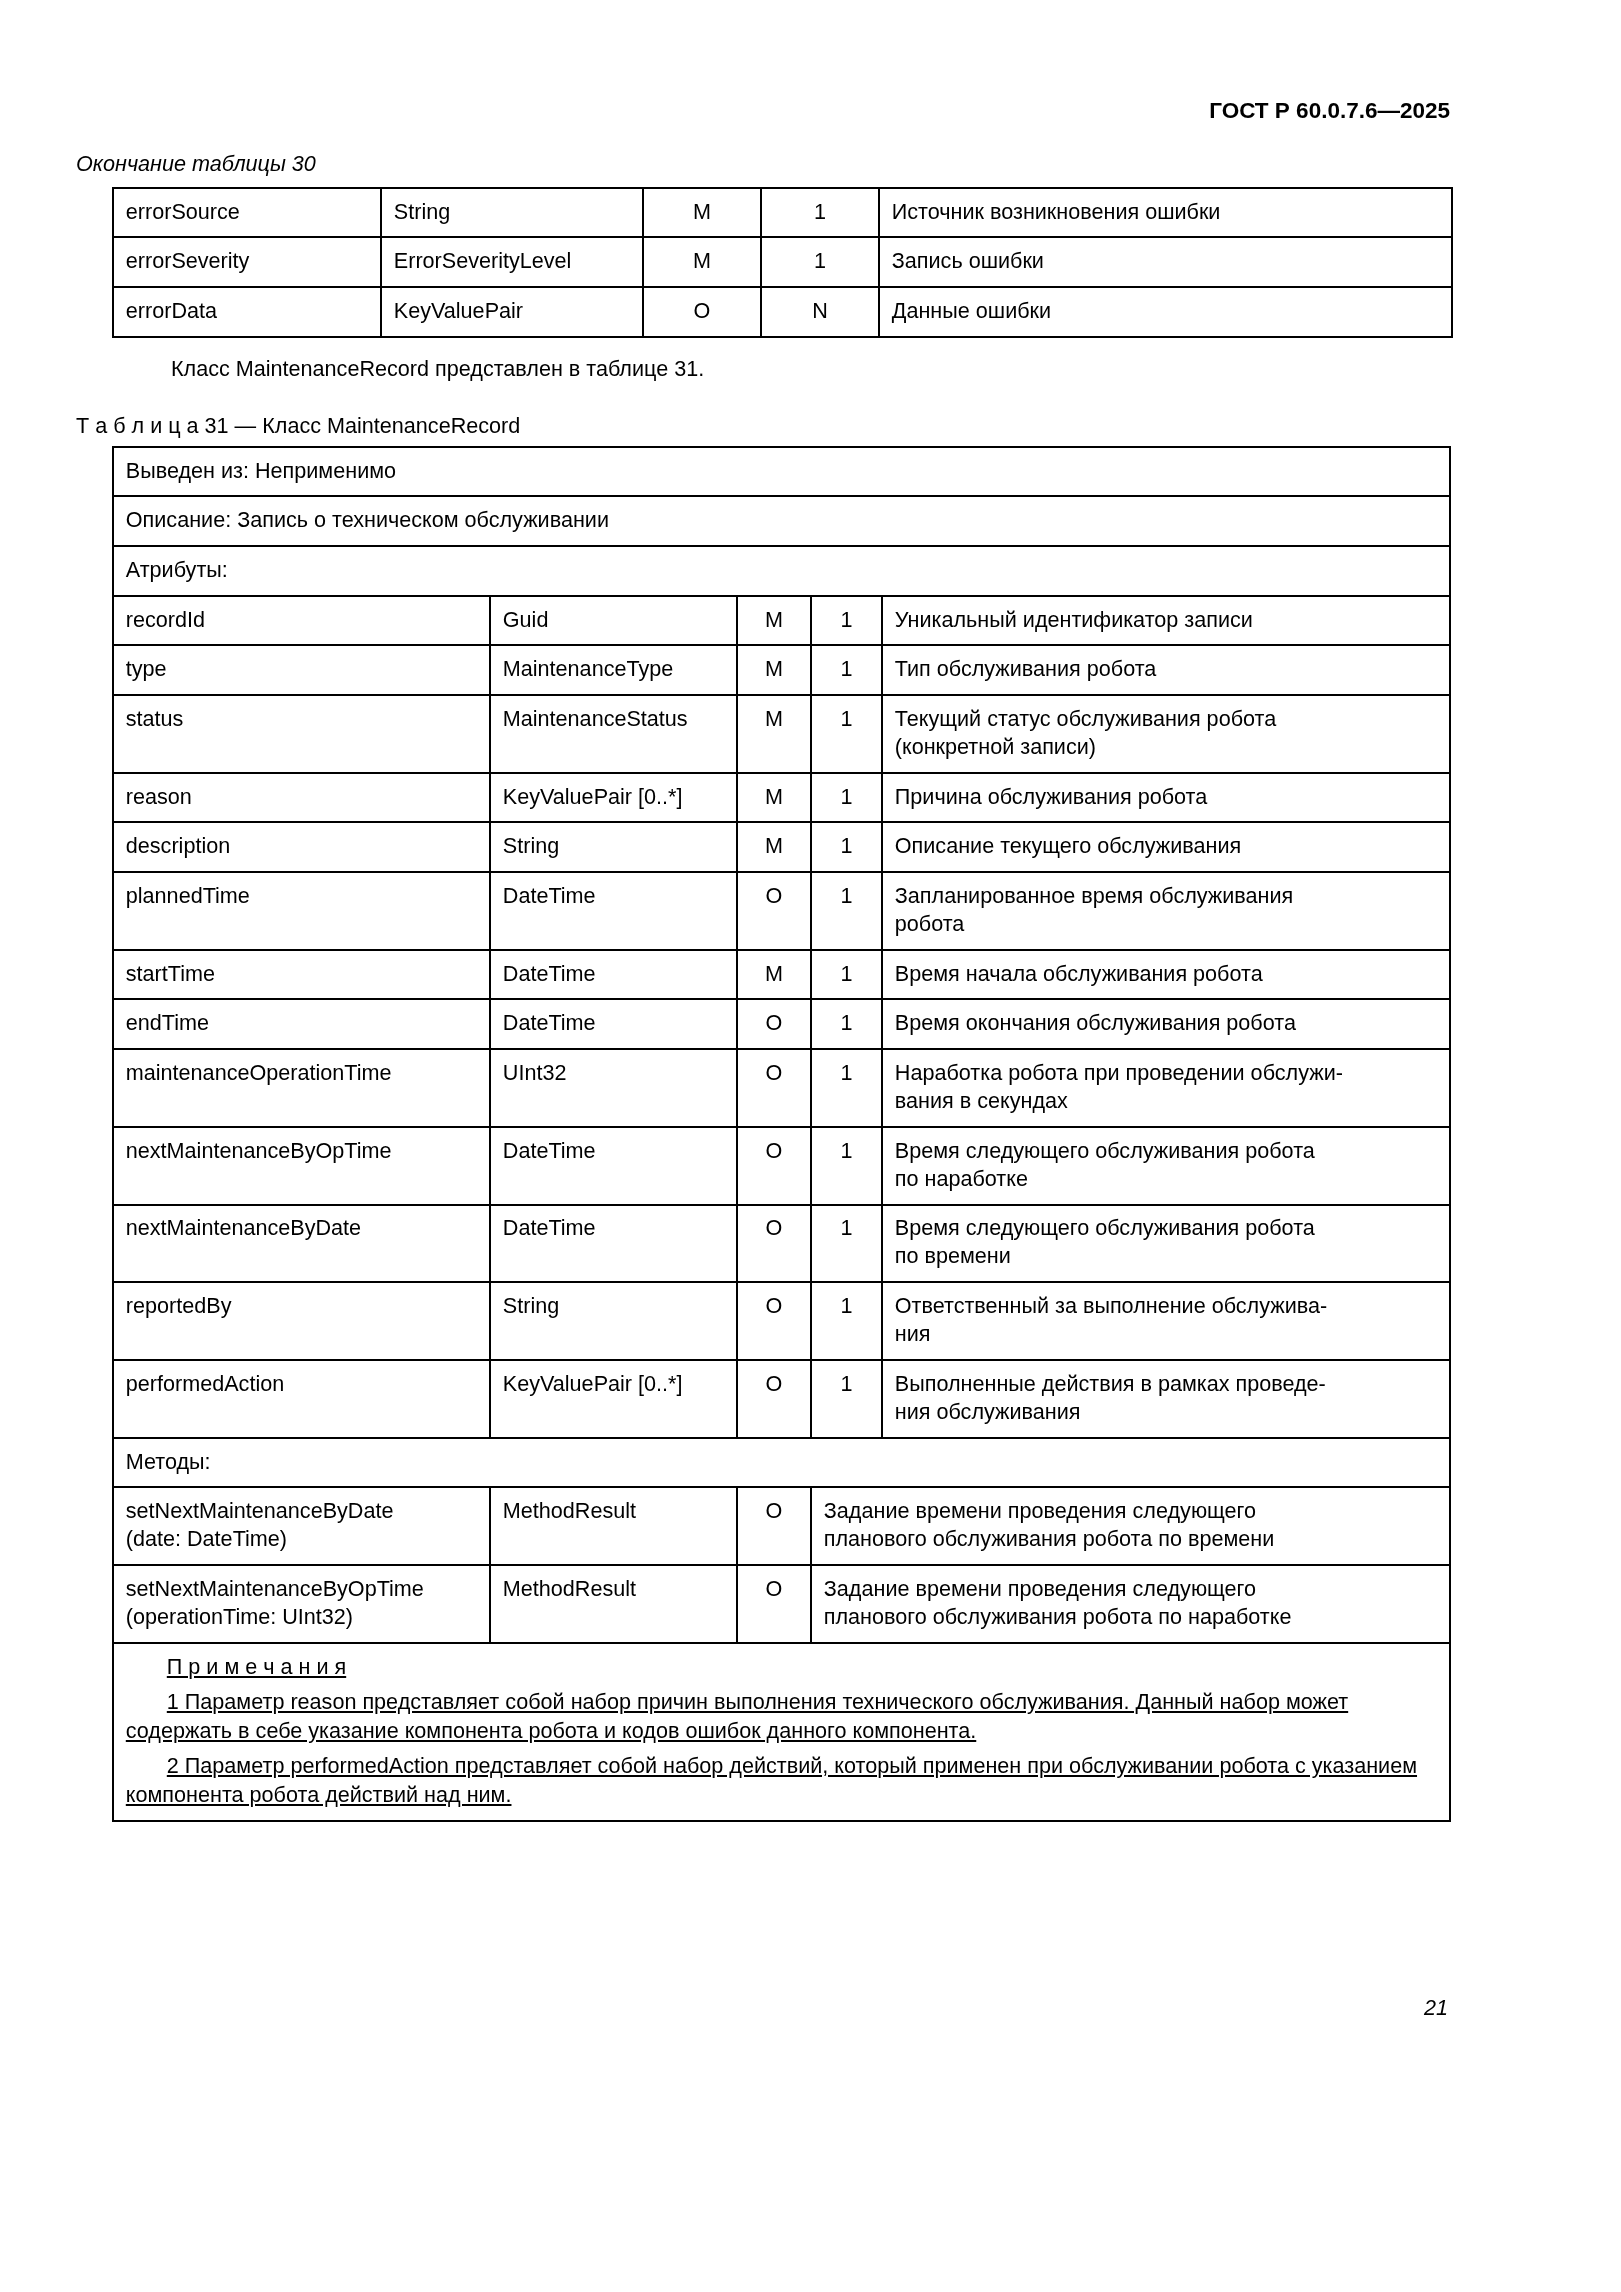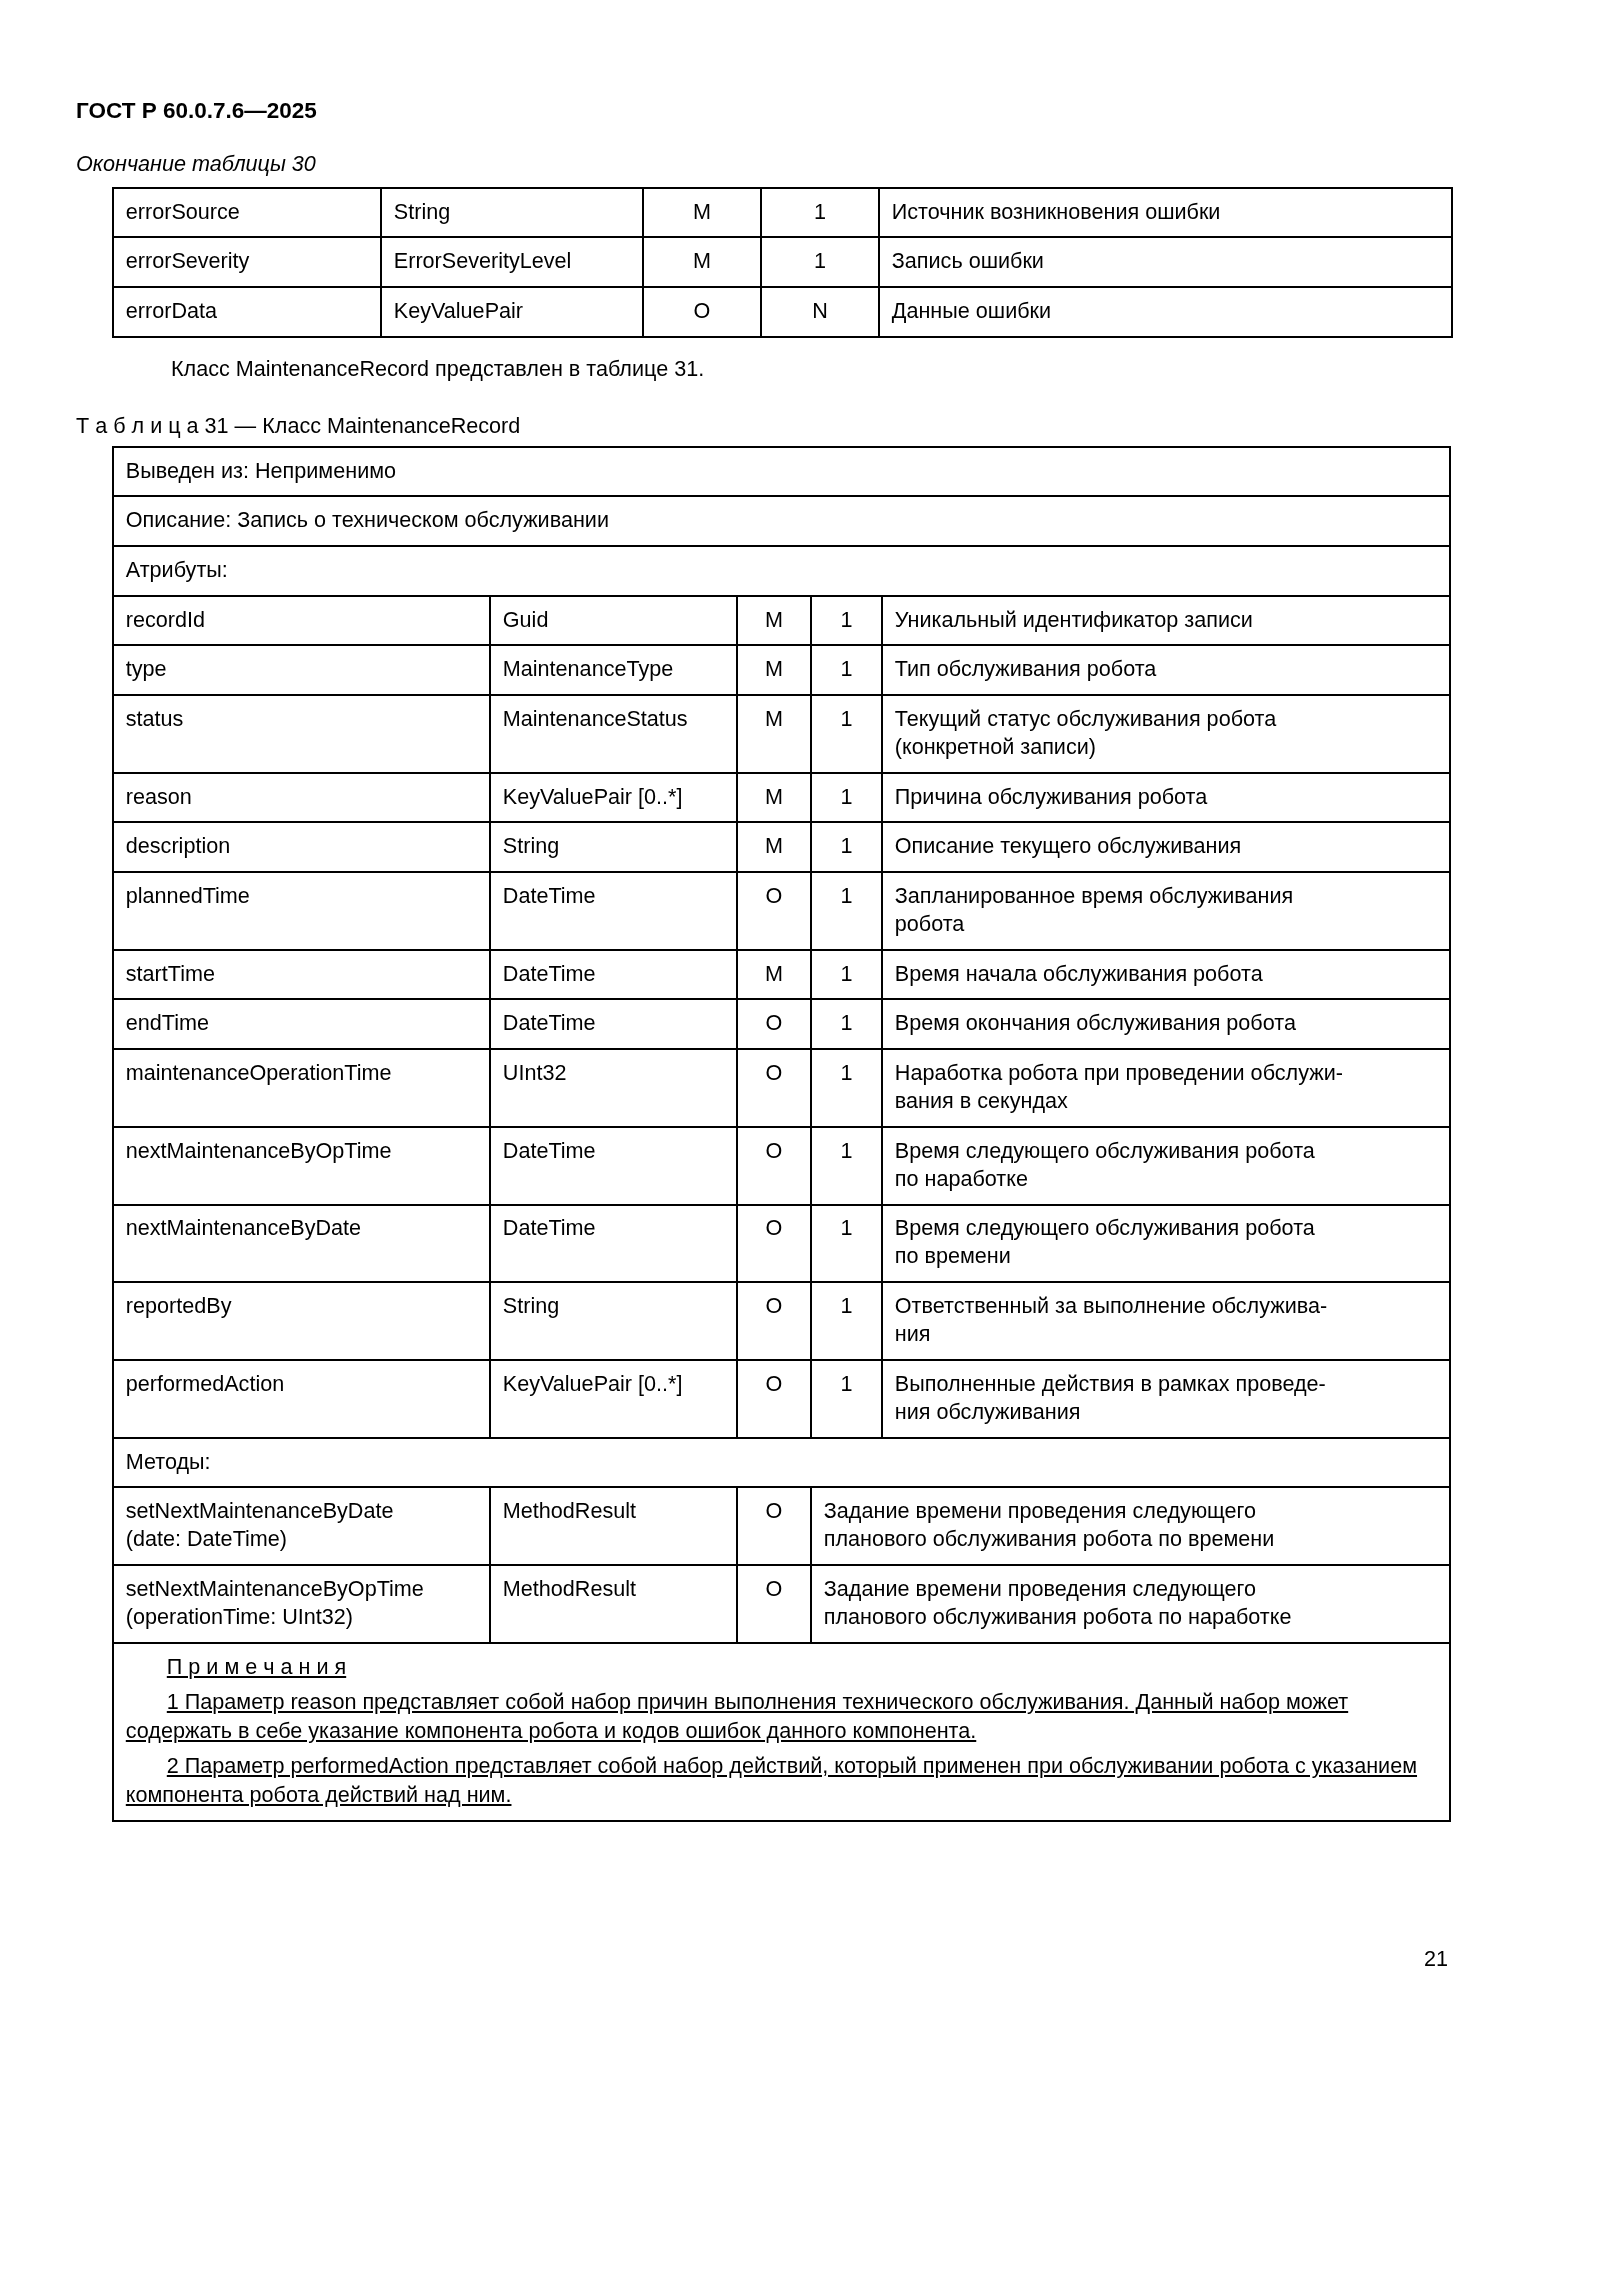--- a/index.html
+++ b/index.html
@@ -8,21 +8,21 @@
     width: 1621px;
     height: 2293px;
     position: relative;
     font-family: "Liberation Sans", sans-serif;
     color: #000;
   }
   .content {
     padding: 98px 171px 0 76px;
   }
   .doc-header {
-    text-align: left;
+    text-align: right;
     font-weight: bold;
     font-size: 22.5px;
   }
   .caption-italic {
     font-style: italic;
     font-size: 21.6px;
     margin-top: 27px;
     margin-bottom: 9.8px;
   }
   table.gost {
@@ -65,23 +65,24 @@
     margin-bottom: 5.9px;
   }
   .notes-cell p {
     text-indent: 41px;
     line-height: 1.35;
     margin-bottom: 5.9px;
   }
   .notes-cell p:last-child { margin-bottom: 0; }
   .page-number {
     position: absolute;
-    top: 1946px;
+    top: 1995px;
     right: 173px;
     font-size: 21.6px;
+    font-style: italic;
   }
 </style>
 </head>
 <body>
 
 <div class="content">
 
   <div class="doc-header">ГОСТ Р 60.0.7.6—2025</div>
 
   <div class="caption-italic">Окончание таблицы 30</div>

